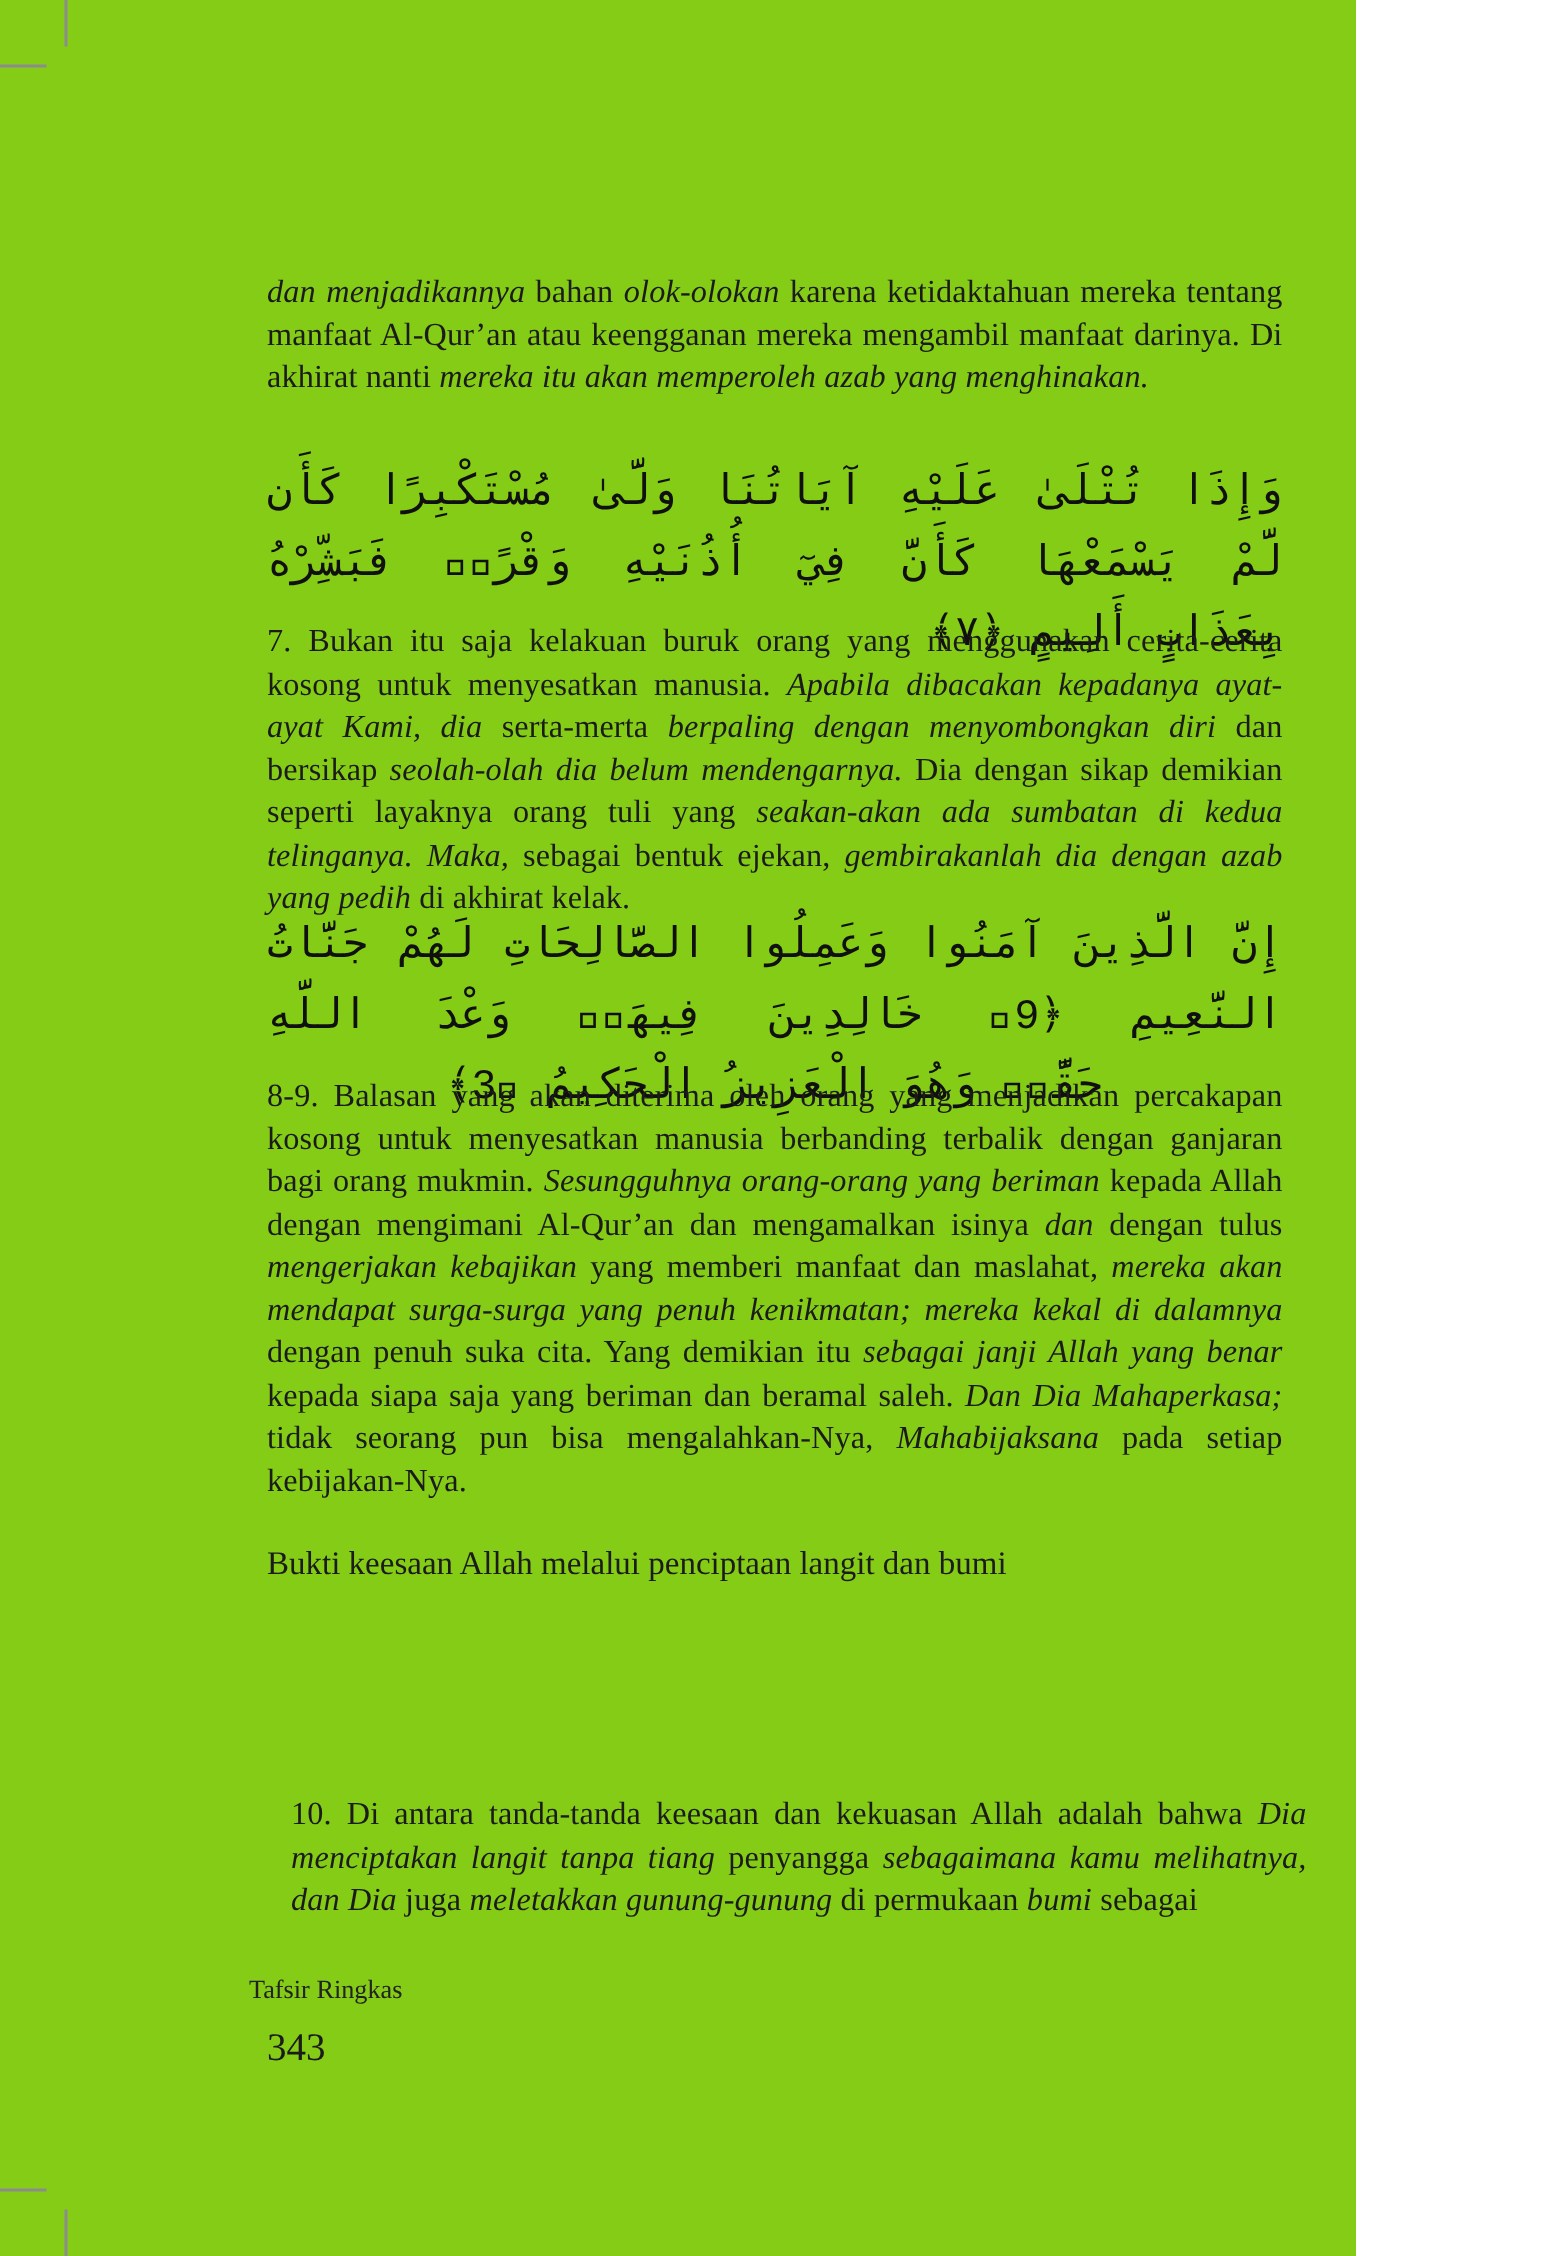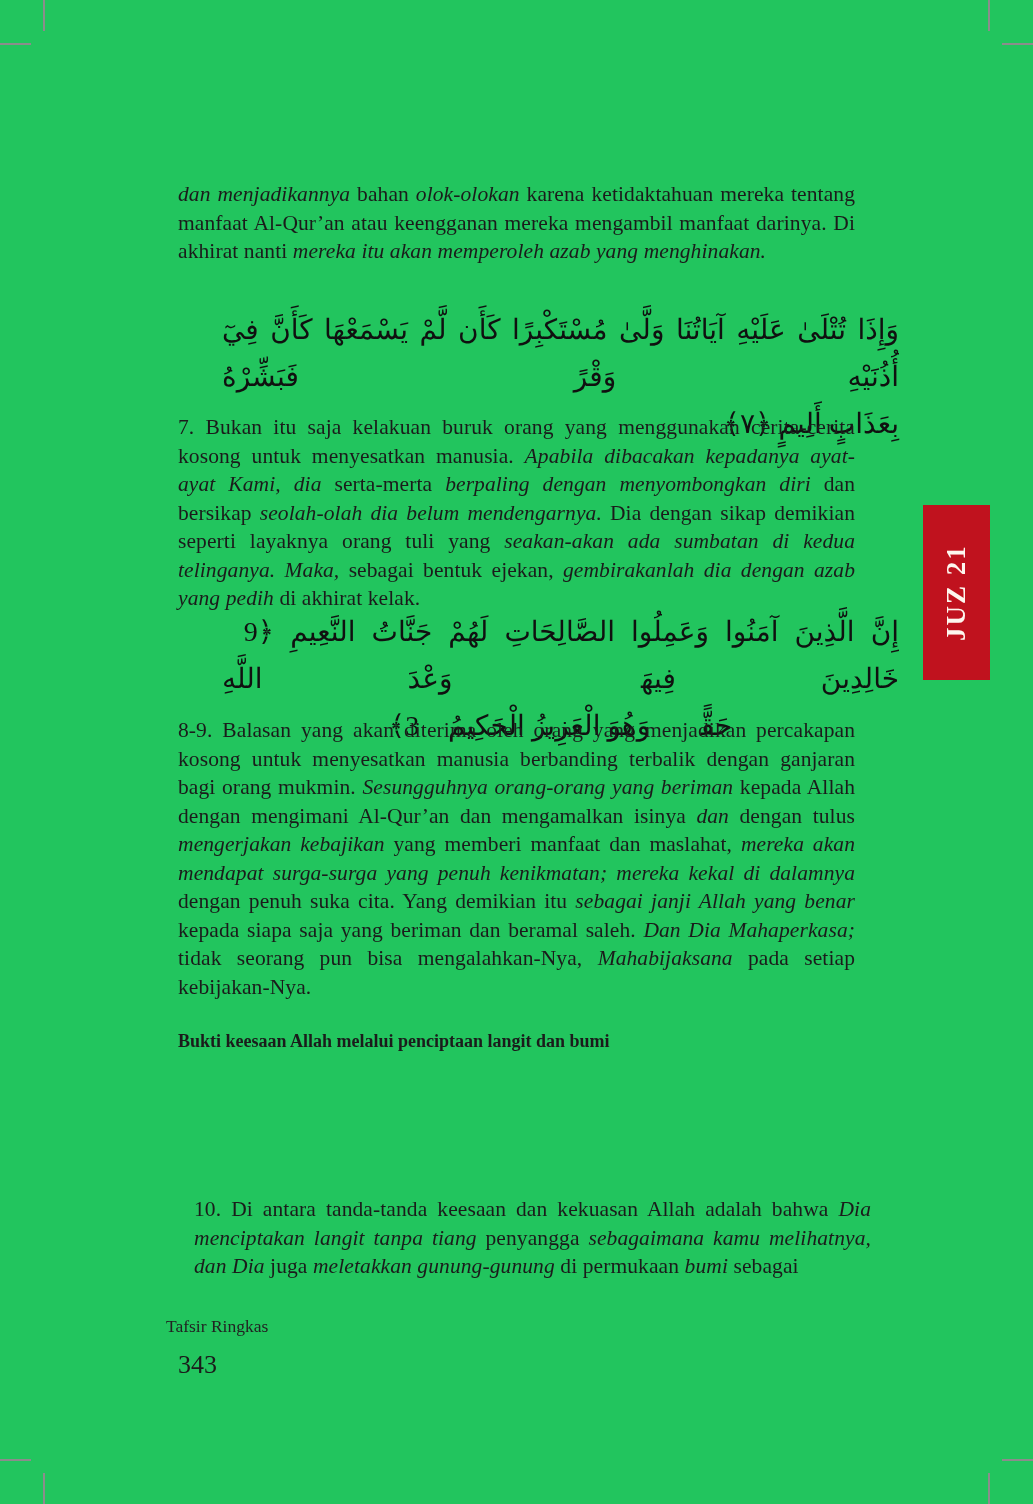--- a/index.html
+++ b/index.html
@@ -1,20 +1,20 @@
 <!DOCTYPE html>
 <html lang="id"><head>
 <meta charset="utf-8">
 <style>
   html,body{margin:0;padding:0;background:#ffffff;}
   .page{
     position:relative;
-    width:1033px;
+    width:904px;
     height:1504px;
-    background:#22c55e;
+    background:#84cc16;
     overflow:hidden;
     font-family:"Liberation Serif", serif;
     color:#1b1b1b;
   }
   
   .mark{position:absolute;background:#8c8c8c;}
   .mark.v{width:2px;height:31px;}
   .mark.h{height:2px;width:31px;}
 
   
@@ -24,32 +24,31 @@
     width:677px;
   }
   .body-par{
     font-size:21.5px;
     line-height:28.5px;
     text-align:justify;
     letter-spacing:0.1px;
   }
   .body-par i{font-style:italic;}
   .section-heading{
-    font-size:18px;
+    font-size:22px;
     line-height:27px;
-    font-weight:bold;
+    font-weight:normal;
   }
   
   .arabic{
     direction:rtl;
-    font-family:Liberation Serif, serif;
+    font-family:Liberation Mono, monospace;
     font-size:28px;
     line-height:47px;
     color:#101010;
-    margin-left:44px;
   }
   .arabic .l-justify{text-align:justify;text-align-last:justify;}
   .arabic .l-right{text-align:right;}
   .arabic .l-center{text-align:center;}
 
   
   .juz-tab{
     position:absolute;
     left:923px;
     top:505px;

